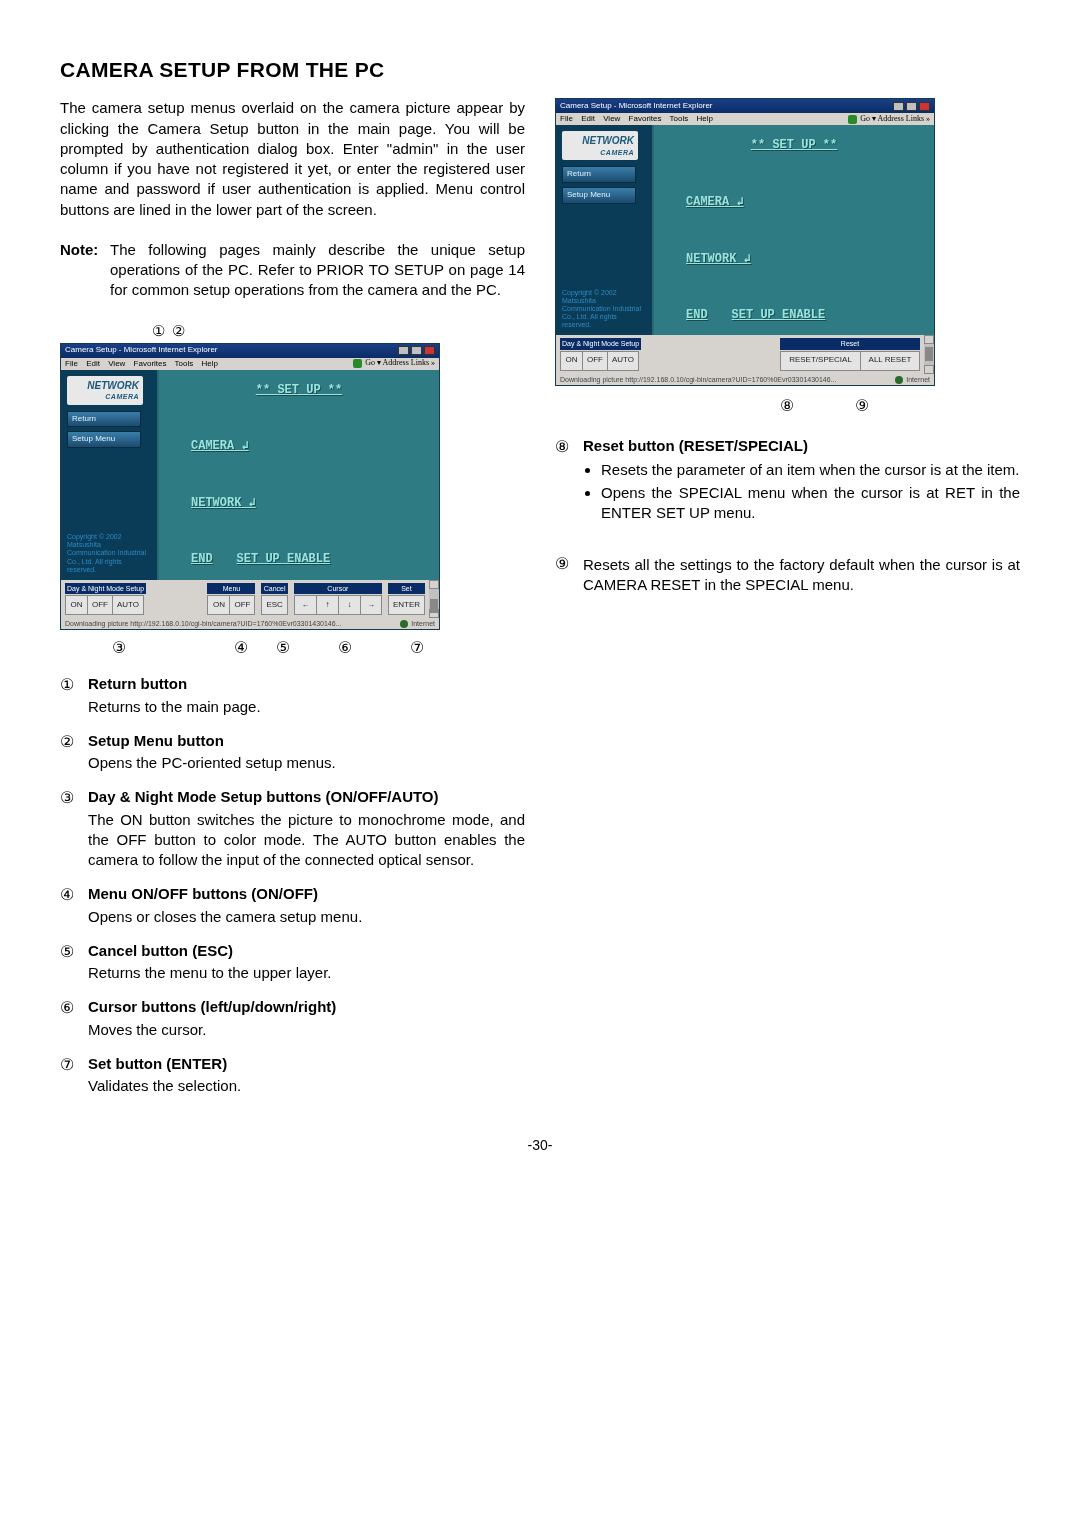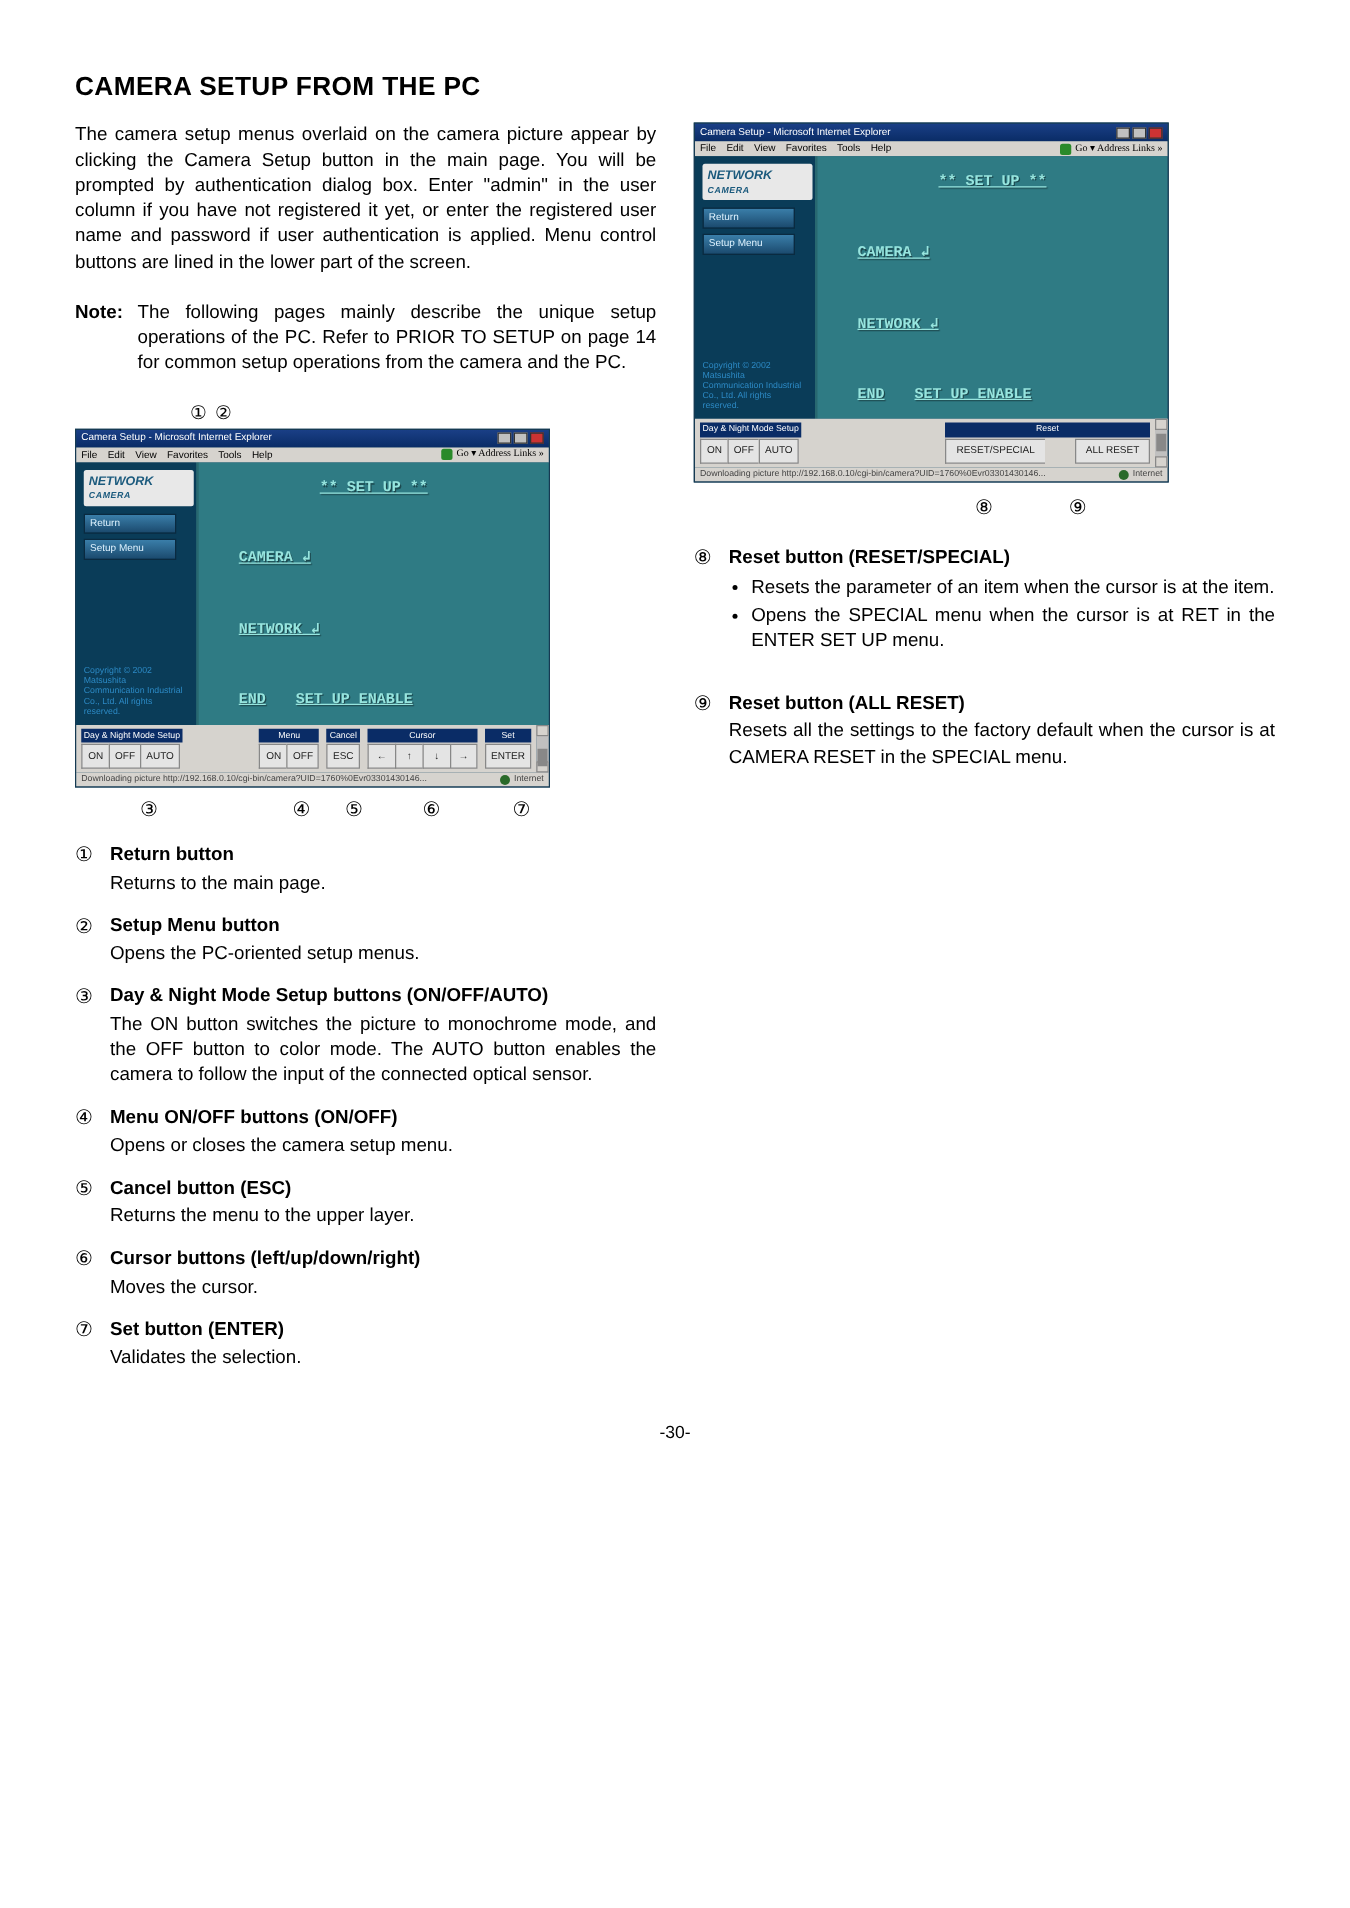--- a/index.html
+++ b/index.html
@@ -126,22 +126,22 @@
   }
   .brand {
     background: #e8e8e8;
     color: #1b5a7d;
     font-weight: 700;
     font-style: italic;
     font-size: 10px;
     padding: 3px 4px;
     border-radius: 2px;
     margin-bottom: 6px;
-    text-align: left;
-    width: 88px;
+    text-align: right;
+    width: 76px;
   }
   .brand .sub { display:block; font-size:7px; font-style: italic; letter-spacing: 0.5px; }
   .side-btn {
     background: linear-gradient(#3a7ea9, #1b4a6e);
     color: #dff3ff;
     border: 1px solid #0a2a40;
     padding: 2px 4px;
     font-size: 8px;
     margin-bottom: 4px;
     width: 74px;
@@ -511,21 +511,21 @@
                     <div class="tbtn">ON</div>
                     <div class="tbtn">OFF</div>
                     <div class="tbtn">AUTO</div>
                   </div>
                 </div>
                 <div style="flex:1;"></div>
                 <div class="tool-group">
                   <div class="tool-header">Reset</div>
                   <div class="tool-btns">
                     <div class="tbtn" style="min-width:80px;">RESET/SPECIAL</div>
-                    <div class="tbtn" style="min-width:60px;margin-left:24px;">ALL RESET</div>
+                    <div class="tbtn" style="min-width:60px;">ALL RESET</div>
                   </div>
                 </div>
               </div>
               <div class="shot-right-scroll">
                 <div class="scroll-btn"></div>
                 <div class="track">
                     <div class="thumb" style="top:auto; bottom:4px;"></div>
                   </div>
                 <div class="scroll-btn"></div>
               </div>
@@ -553,21 +553,20 @@
             <div class="hd">Reset button (RESET/SPECIAL)</div>
             <ul>
               <li>Resets the parameter of an item when the cursor is at the item.</li>
               <li>Opens the SPECIAL menu when the cursor is at RET in the ENTER SET UP menu.</li>
             </ul>
           </div>
         </div>
         <div class="item" style="margin-top:28px;">
           <div class="idx">⑨</div>
           <div class="txt">
-            <div class="hd">Reset button (ALL RESET)</div>
             <p>Resets all the settings to the factory default when the cursor is at CAMERA RESET in the SPECIAL menu.</p>
           </div>
         </div>
       </div>
 
     </div>
   </div>
 
   <div class="pgnum">-30-</div>
 </div>

